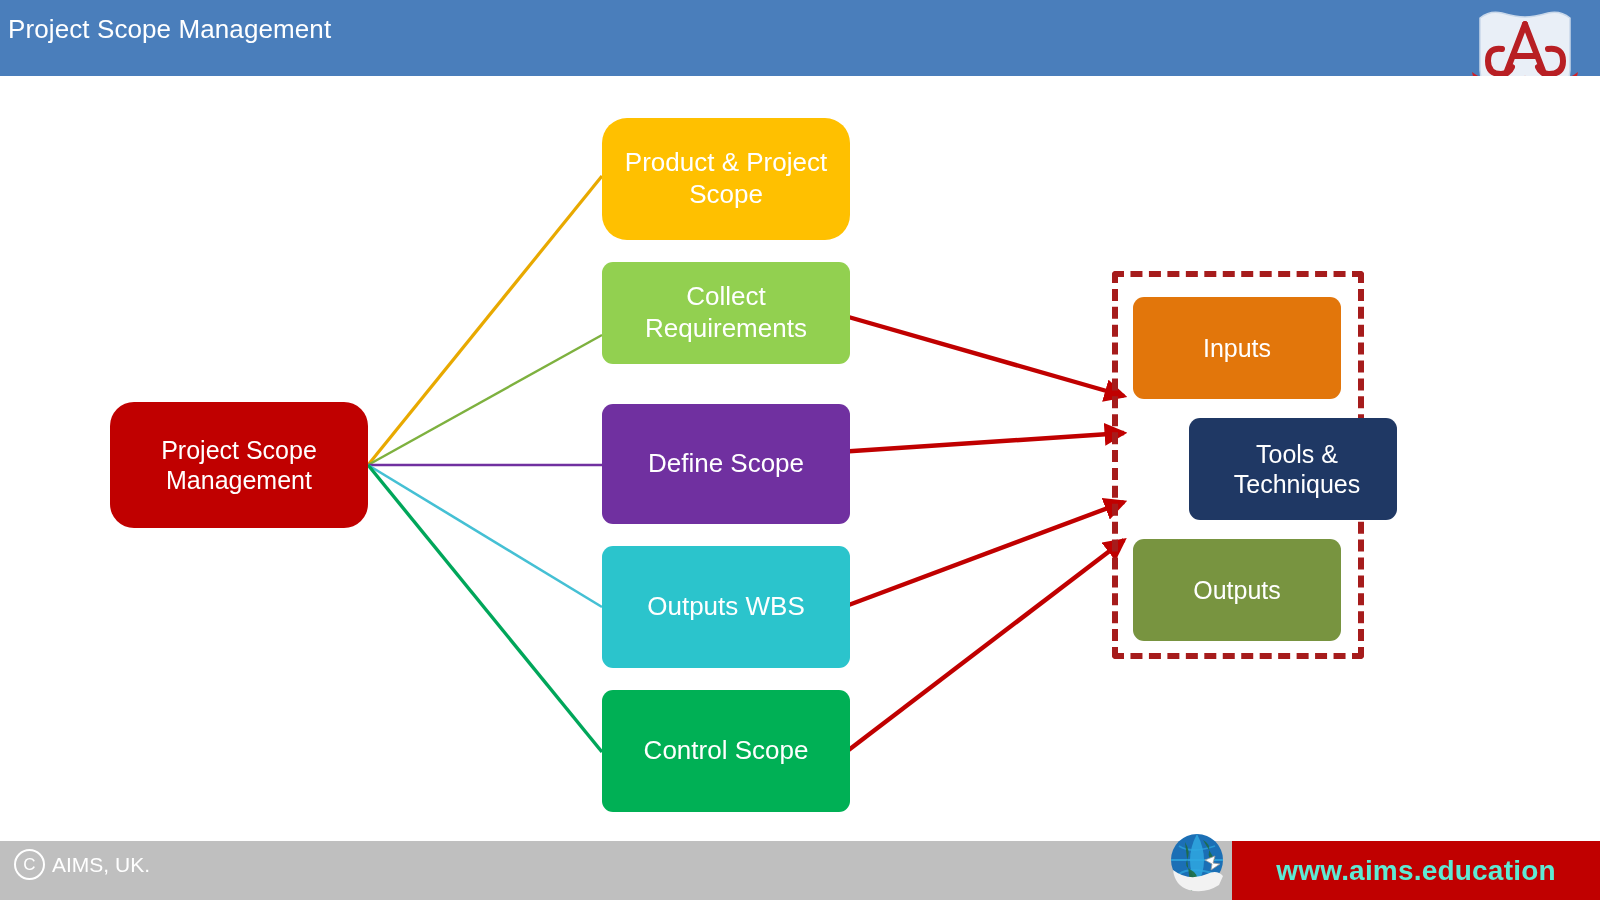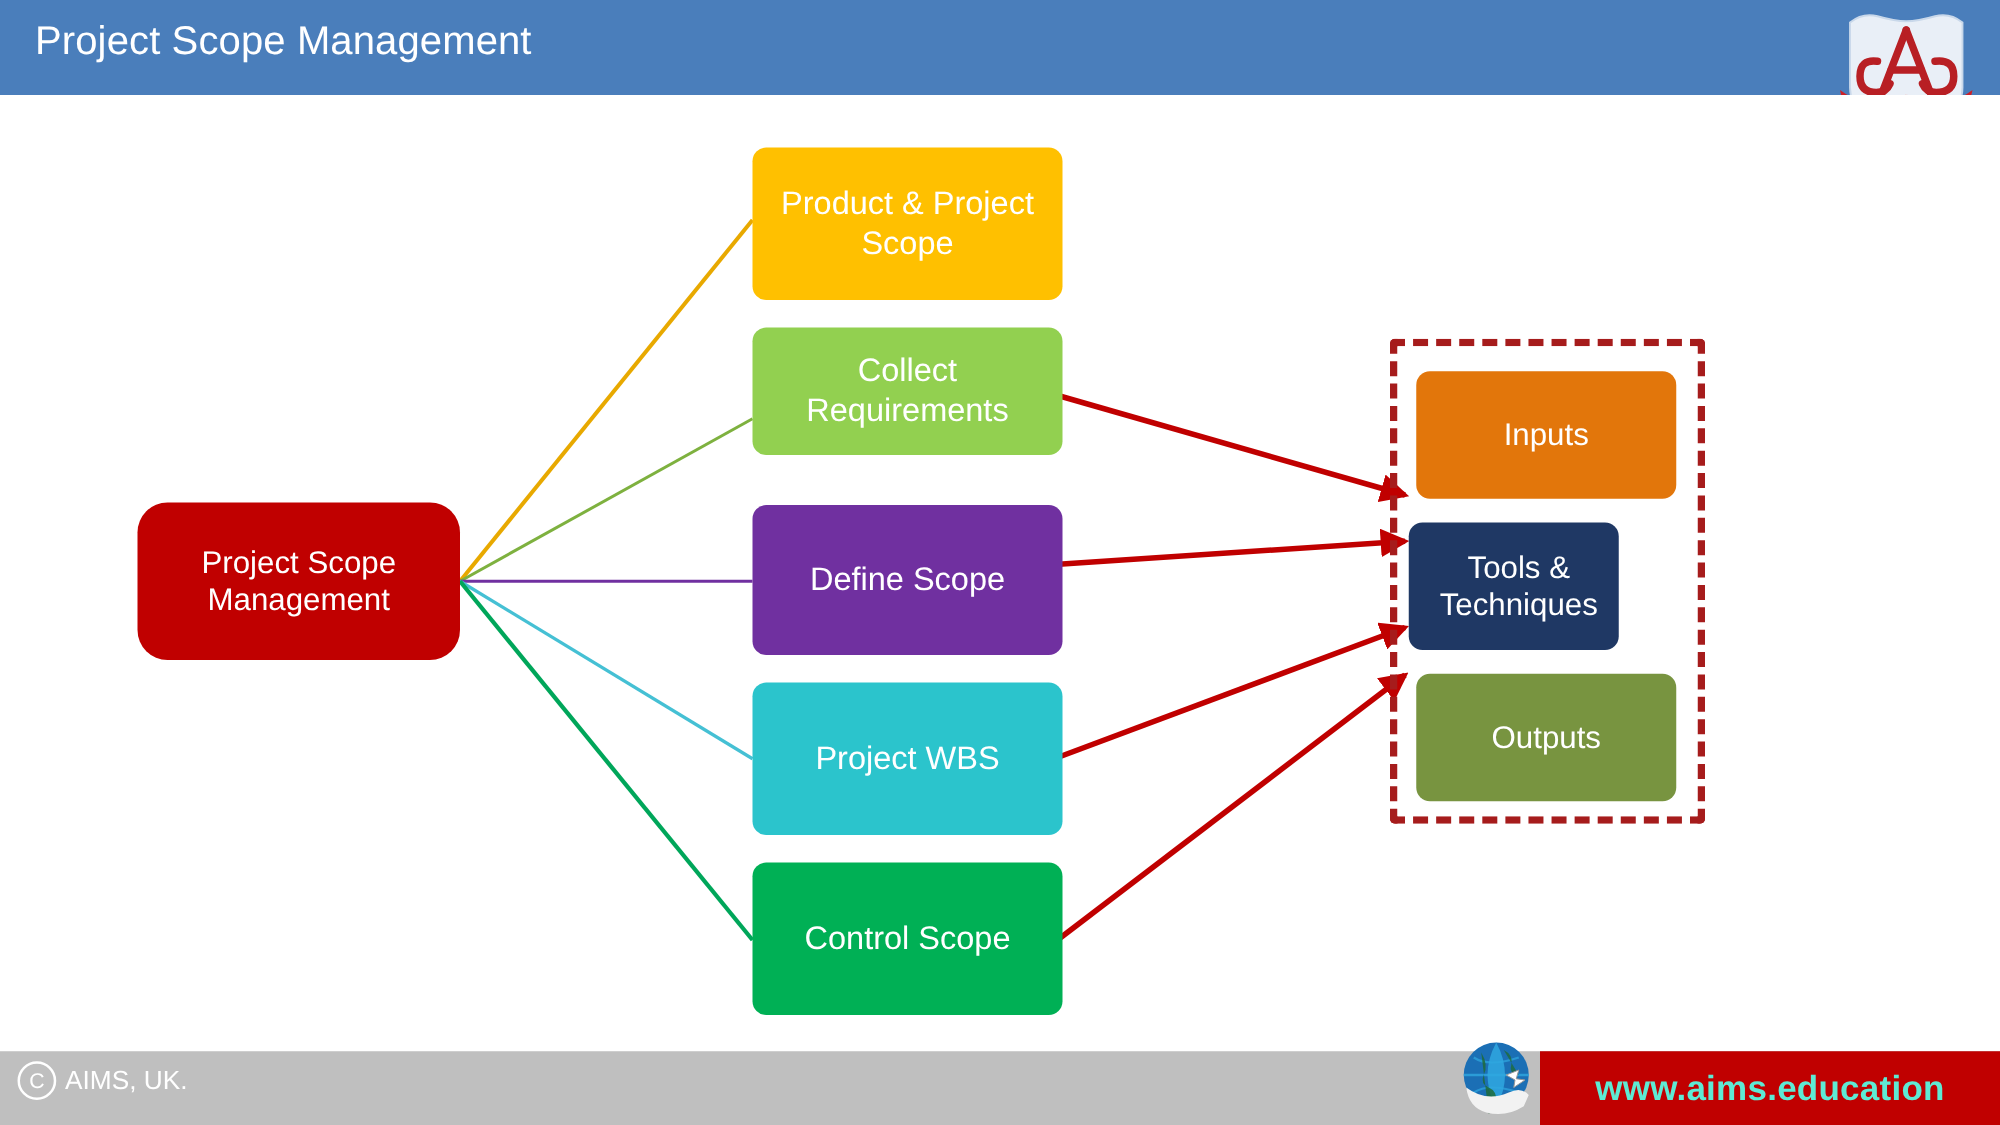--- a/index.html
+++ b/index.html
@@ -17,22 +17,22 @@
 
   
   .header-bar {
     position: absolute;
     left: 0; top: 0;
     width: 1600px; height: 76px;
     background: #4A7EBB;
   }
   .header-title {
     position: absolute;
-    left: 28px; top: 14px;
-    font-size: 32px;
+    left: 8px; top: 14px;
+    font-size: 26px;
     color: #ffffff;
     font-weight: 400;
     letter-spacing: 0.1px;
     white-space: nowrap;
   }
   .logo-wrap {
     position: absolute;
     right: 14px; top: 2px;
     width: 122px; height: 122px;
   }
@@ -176,53 +176,53 @@
     <line x1="846" y1="676" x2="1124" y2="464" stroke="#C00000" stroke-width="4.4" marker-end="url(#arrowRed)"></line>
   </svg>
 
   <div class="node node-root" style="left:110px; top:326px; width:258px; height:126px; background:#C00000;">
     <span>
       <span>Project Scope</span><br>
       <span>Management</span>
     </span>
   </div>
 
-  <div class="node node-process" style="left:602px; top:42px; width:248px; height:122px; background:#FFC000;">
+  <div class="node node-process" style="left:602px; top:42px; width:248px; height:122px; background:#FFC000;border-radius:25px;">
     <span>
       <span>Product &amp; Project</span><br>
       <span>Scope</span>
     </span>
   </div>
 
   <div class="node node-process" style="left:602px; top:186px; width:248px; height:102px; background:#92D050;">
     <span>
       <span>Collect</span><br>
       <span>Requirements</span>
     </span>
   </div>
 
   <div class="node node-process" style="left:602px; top:328px; width:248px; height:120px; background:#7030A0;">
     <span>Define Scope</span>
   </div>
 
   <div class="node node-process" style="left:602px; top:470px; width:248px; height:122px; background:#2BC4CC;">
-    <span>Project WBS</span>
+    <span>Outputs WBS</span>
   </div>
 
   <div class="node node-process" style="left:602px; top:614px; width:248px; height:122px; background:#00B055;">
     <span>Control Scope</span>
   </div>
 
   <div class="itto-group" style="left:1112px; top:195px; width:252px; height:388px;"></div>
 
   <div class="node node-itto" style="left:1133px; top:221px; width:208px; height:102px; background:#E2760B;">
     <span>Inputs</span>
   </div>
 
-  <div class="node node-itto" style="left:1127px; top:342px; width:168px; height:102px; background:#1F3864;padding-left:16px;">
+  <div class="node node-itto" style="left:1189px; top:342px; width:208px; height:102px; background:#1F3864;padding-left:16px;">
     <span>
       <span>Tools &amp;</span><br>
       <span>Techniques</span>
     </span>
   </div>
 
   <div class="node node-itto" style="left:1133px; top:463px; width:208px; height:102px; background:#789440;">
     <span>Outputs</span>
   </div>
 

